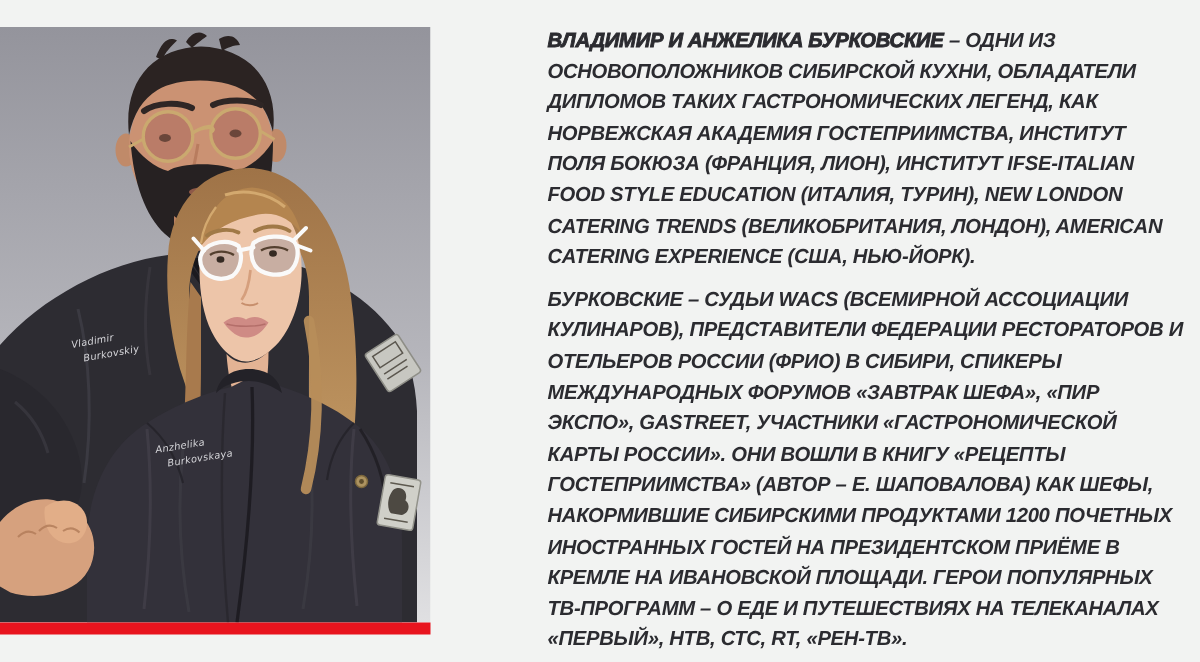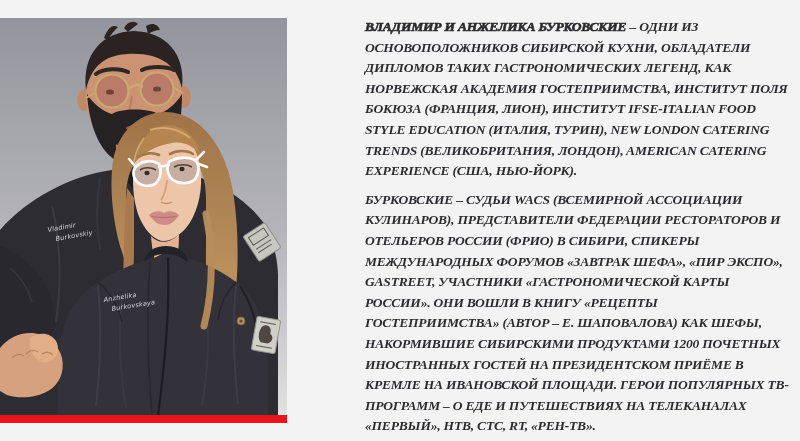--- a/index.html
+++ b/index.html
@@ -15,21 +15,21 @@
   .red-bar{
     position:absolute;left:0;top:415px;width:287px;height:8px;
     background:#e8141e;
   }
   .text-col{
     position:absolute;left:365px;top:17px;width:424px;
     color:#2b2b30;font-style:italic;font-weight:bold;
     font-size:13.5px;line-height:20.6px;letter-spacing:-0.2px;
     text-align:left;
   }
-  .text-col p{margin:0 0 8px 0;font-family:Liberation Serif, serif;}
+  .text-col p{margin:0 0 8px 0;}
   .lead{-webkit-text-stroke:0.6px currentColor;}
   .emb{
     font-family:"DejaVu Sans",sans-serif;font-style:italic;
     font-size:6.5px;fill:#d6d6da;letter-spacing:.2px;
   }
 </style>
 </head>
 <body>
 
 <div class="stage">

